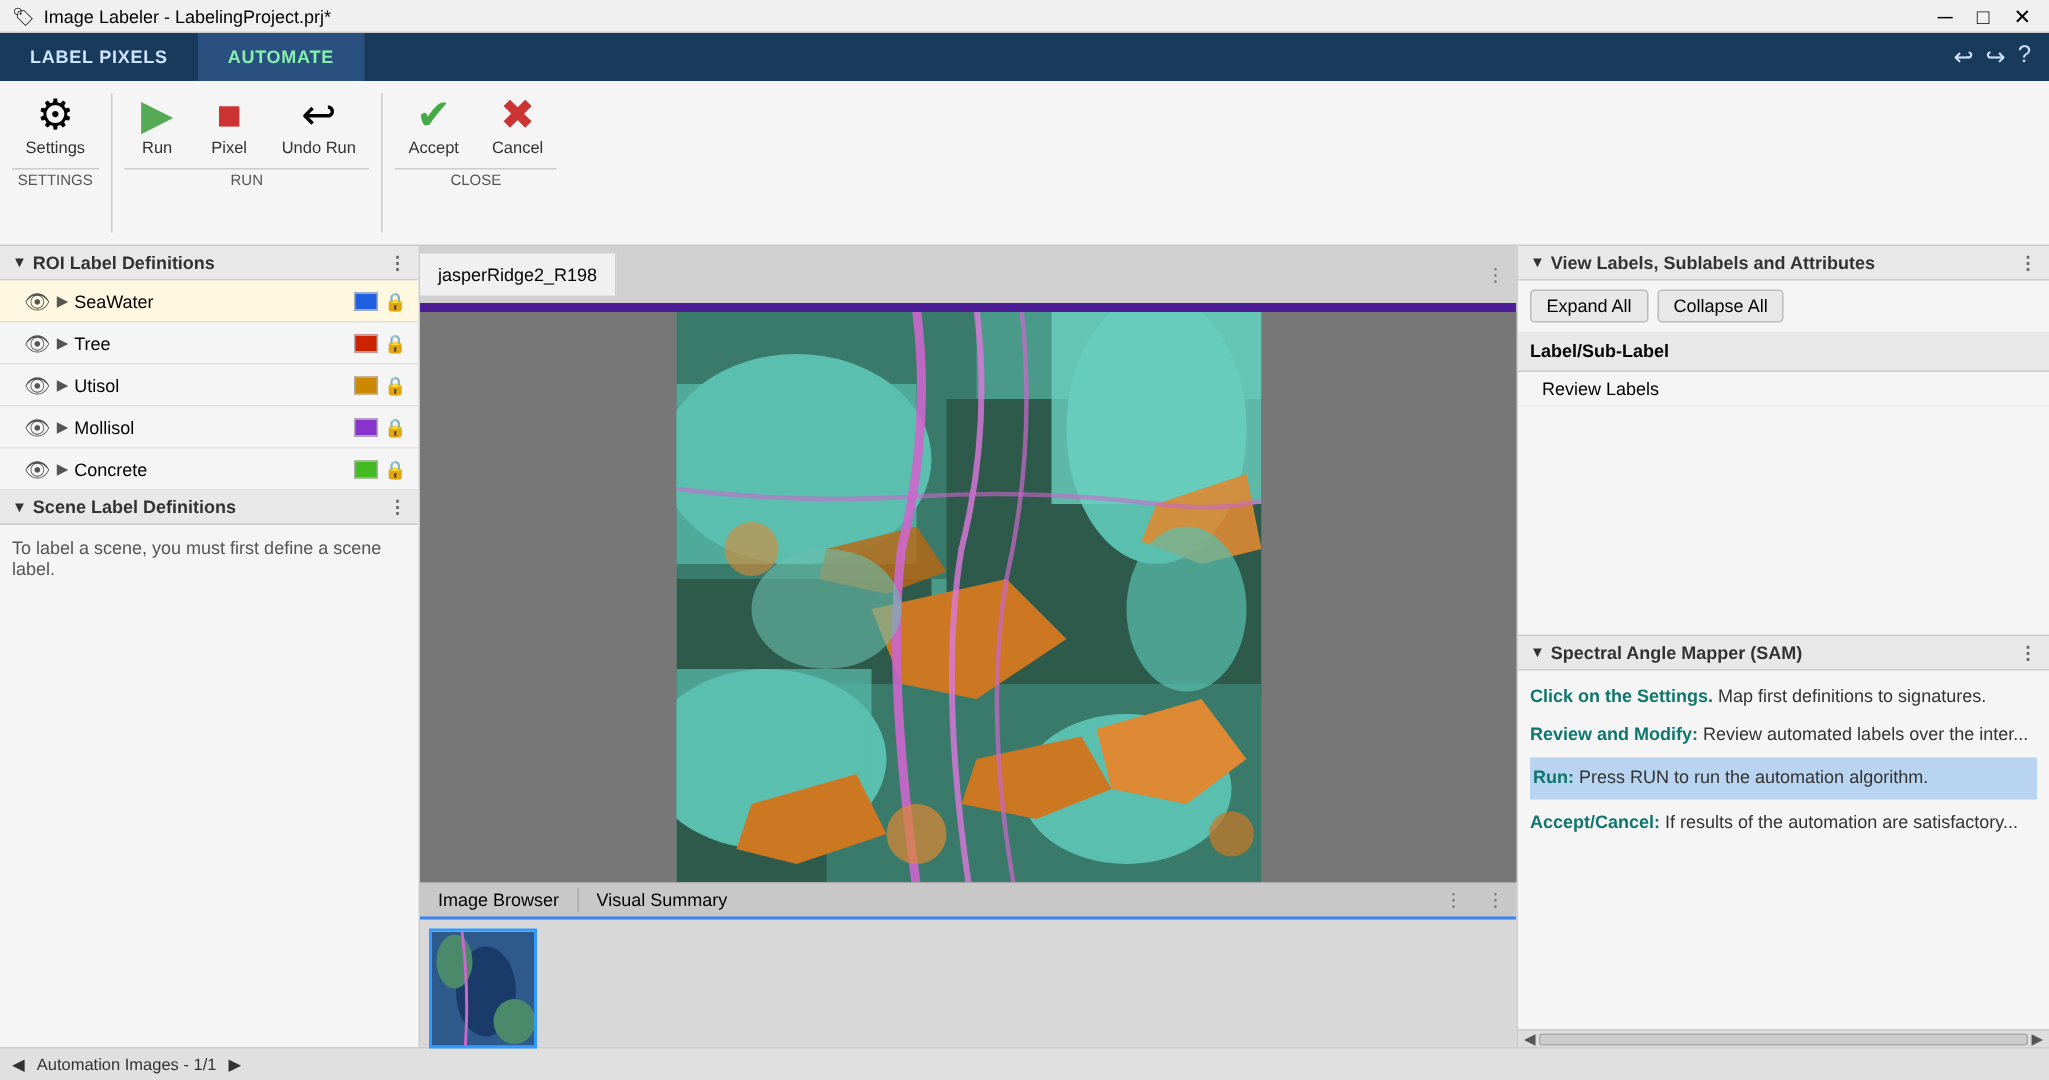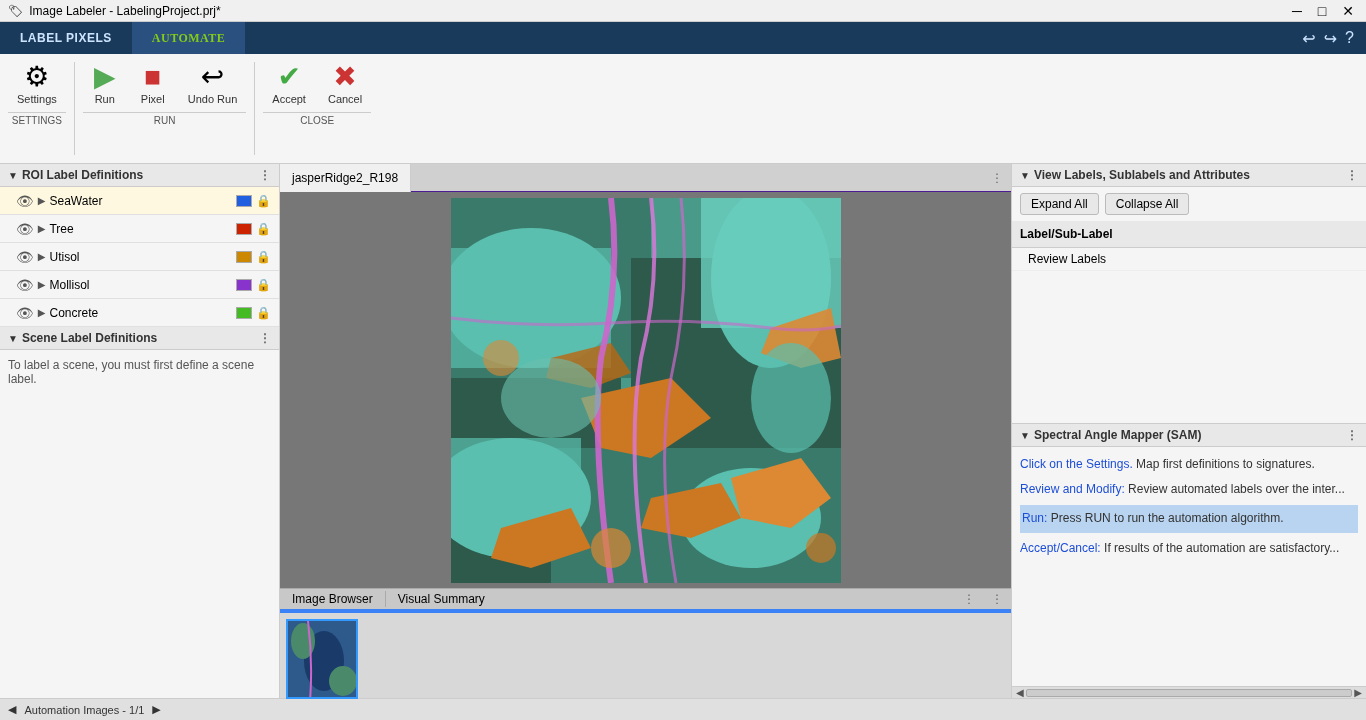--- a/index.html
+++ b/index.html
@@ -32,22 +32,21 @@
       display: flex;
       align-items: center;
       color: #cce4ff;
       font-size: 12px;
       font-weight: bold;
       cursor: pointer;
       letter-spacing: 0.5px;
     }
     .tab.active {
       background: #2a5080;
-      color: #84cc16;
-      font-family: Liberation Serif, serif;
+      color: #86efac;
     }
     .tab-spacer { flex: 1; }
     .tab-bar-icons { display: flex; gap: 8px; padding-right: 12px; }
     .tab-bar-icon { color: #cce4ff; font-size: 16px; cursor: pointer; }
 
     
     .toolbar {
       background: #f5f5f5;
       border-bottom: 1px solid #ccc;
       height: 110px;
@@ -175,22 +174,22 @@
       flex: 1;
       display: flex;
       flex-direction: column;
       background: #888;
     }
 
     .image-tab-bar {
       background: #d0d0d0;
       display: flex;
       align-items: center;
-      border-bottom: 1px solid #4c1d95;
-      height: 28px;
+      border-bottom: 6px solid #4c1d95;
+      height: 44px;
     }
     .image-tab {
       padding: 0 12px;
       height: 28px;
       display: flex;
       align-items: center;
       background: #f0f0f0;
       border-right: 1px solid #ccc;
       font-size: 12px;
       cursor: pointer;
@@ -214,21 +213,21 @@
       background: #d8d8d8;
       border-top: 1px solid #aaa;
       display: flex;
       flex-direction: column;
     }
     .bottom-tab-bar {
       display: flex;
       align-items: center;
       height: 24px;
       background: #c8c8c8;
-      border-bottom: 4px solid #3b82f6;
+      border-bottom: 2px solid #3b82f6;
     }
     .bottom-tab {
       padding: 0 12px;
       font-size: 12px;
       cursor: pointer;
       height: 24px;
       display: flex;
       align-items: center;
     }
     .bottom-tab-sep { width: 1px; background: #aaa; height: 16px; }
@@ -321,21 +320,21 @@
     }
     .sam-content {
       padding: 8px;
       font-size: 12px;
       color: #333;
       line-height: 1.6;
       overflow-y: auto;
       flex: 1;
     }
     .sam-content .step { margin-bottom: 6px; }
-    .sam-content .step-label { color: #1d4ed8; font-weight: normal; }
+    .sam-content .step-label { color: #0f766e; font-weight: bold; }
     .sam-content .highlighted { background: #b8d4f0; padding: 2px 0; }
 
     .right-scrollbar {
       height: 12px;
       background: #ddd;
       border-top: 1px solid #ccc;
       display: flex;
       align-items: center;
       padding: 0 2px;
     }

